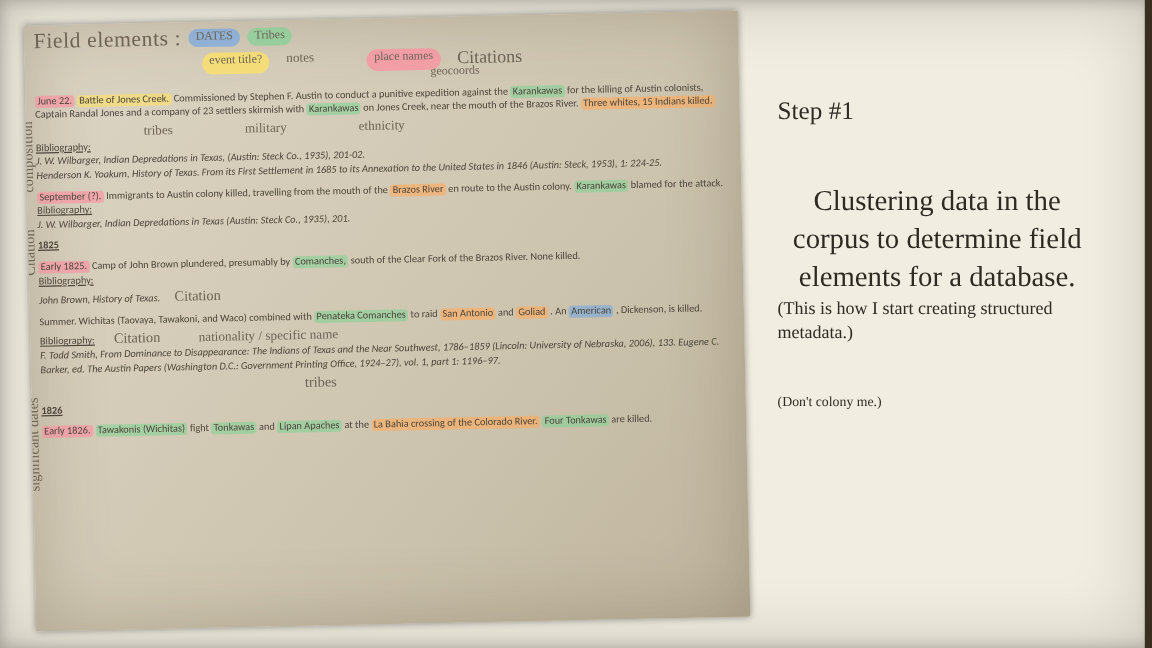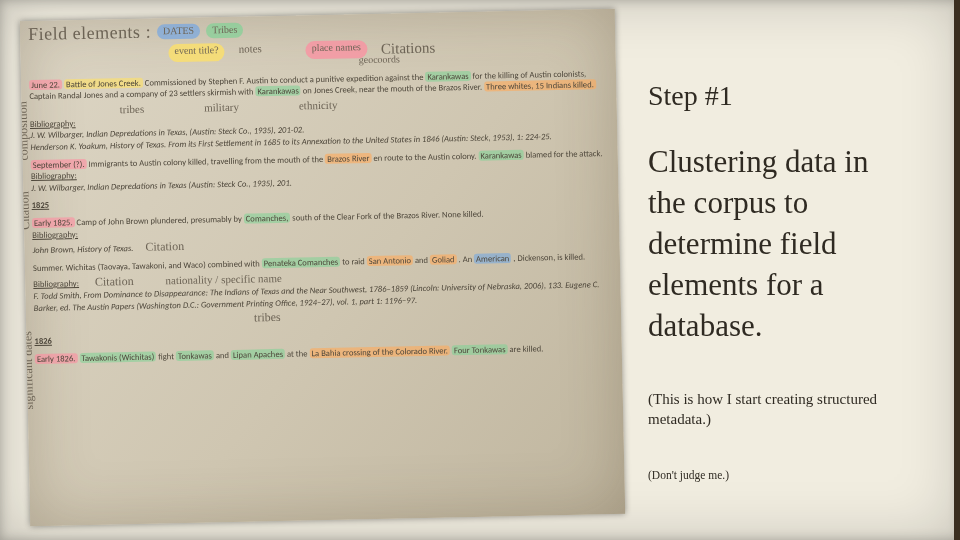--- a/index.html
+++ b/index.html
@@ -119,27 +119,27 @@
     font-size: 12px;
   }
 
   
   .right {
     flex: 1;
     padding: 80px 46px 0 28px;
     color: #2f2a22;
   }
   .step {
-    font-size: 28px;
-    margin-bottom: 30px;
+    font-size: 21px;
+    margin-bottom: 48px;
   }
   .body1 {
-    font-size: 31px;
+    font-size: 24px;
     line-height: 1.32;
-    margin-bottom: 42px;
+    text-align: center;
   }
   .body2 {
     font-size: 15px;
     line-height: 1.35;
     margin-bottom: 40px;
   }
   .body3 {
     font-size: 11.5px;
   }
 </style>
@@ -248,18 +248,18 @@
         </div>
 
       </div>
     </div>
   </div>
 
   <div class="right">
     <div class="step">Step #1</div>
     <div class="body1">Clustering data in the corpus to determine field elements for a database.</div>
     <div class="body2">(This is how I start creating structured metadata.)</div>
-    <div class="body3">(Don't judge me.)</div>
+    <div class="body3">(Don't colony me.)</div>
   </div>
 
 </div>
 
 <div class="accent-stripe"></div>
 
 </body></html>

